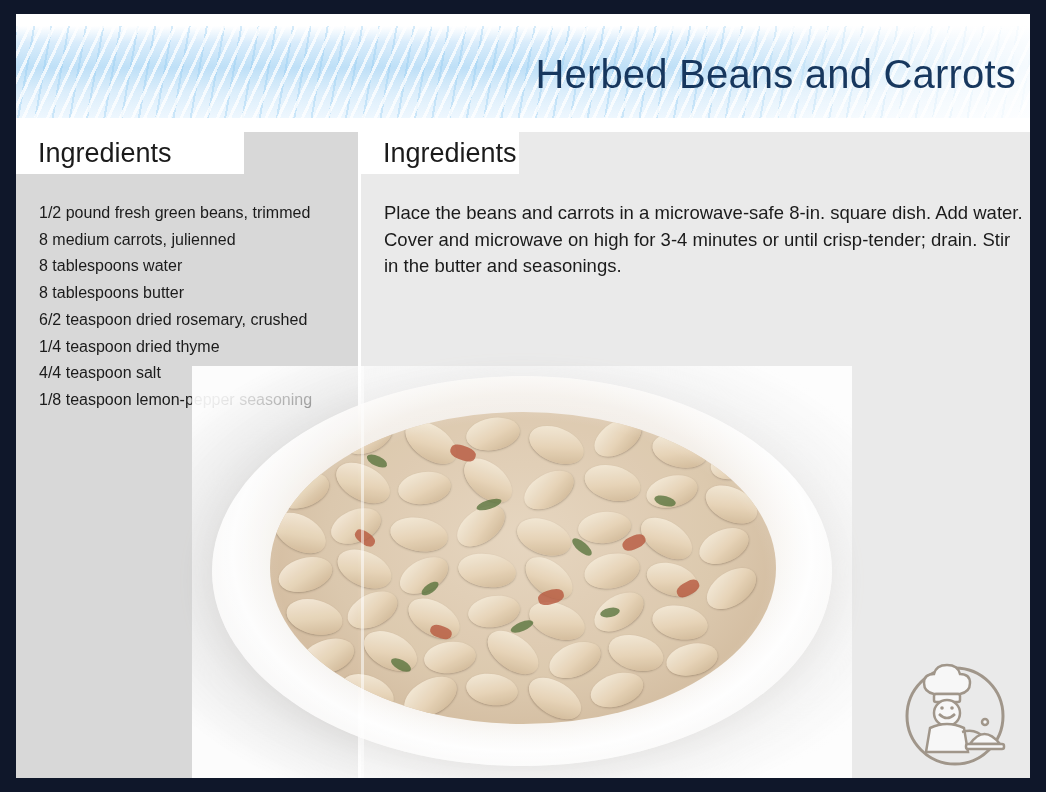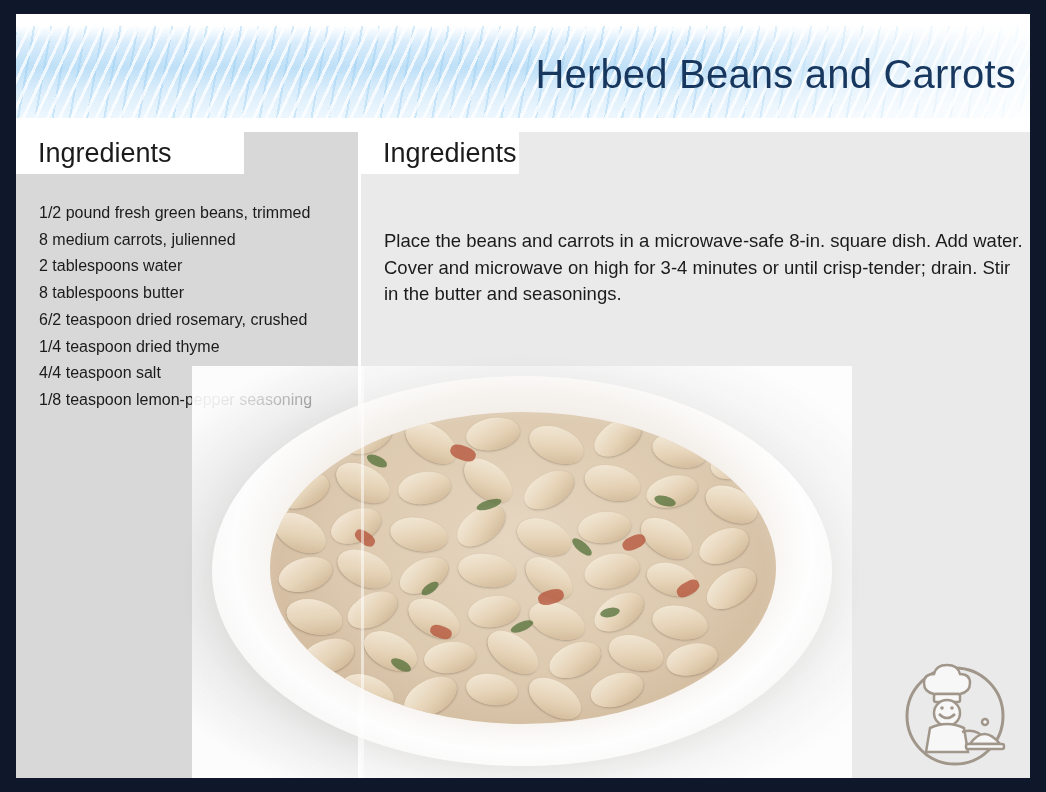--- a/index.html
+++ b/index.html
@@ -133,21 +133,20 @@
   }
 
   .directions-text {
     position: absolute;
     left: 23px;
     top: 68px;
     width: 640px;
     font-size: 18.5px;
     line-height: 26.5px;
     color: #1b1b1b;
-    margin-top: 28px;
   }
 
   
   .photo-wrap {
     position: absolute;
     left: 176px;
     top: 352px;
     width: 660px;
     height: 412px;
     pointer-events: none;
@@ -228,21 +227,21 @@
       <div class="slide-title">Herbed Beans and Carrots</div>
     </div>
 
     <div class="left-col">
       <div class="header-tab left-tab">
         <div class="header-text">Ingredients</div>
       </div>
       <div class="ingredients-list">
         <div class="item">1/2 pound fresh green beans, trimmed</div>
         <div class="item">8 medium carrots, julienned</div>
-        <div class="item">2 tablespoons water</div>
+        <div class="item">8 tablespoons water</div>
         <div class="item">8 tablespoons butter</div>
         <div class="item">6/2 teaspoon dried rosemary, crushed</div>
         <div class="item">1/4 teaspoon dried thyme</div>
         <div class="item">4/4 teaspoon salt</div>
         <div class="item">1/8 teaspoon lemon-pepper seasoning</div>
       </div>
     </div>
 
     <div class="right-col">
       <div class="header-tab right-tab">

